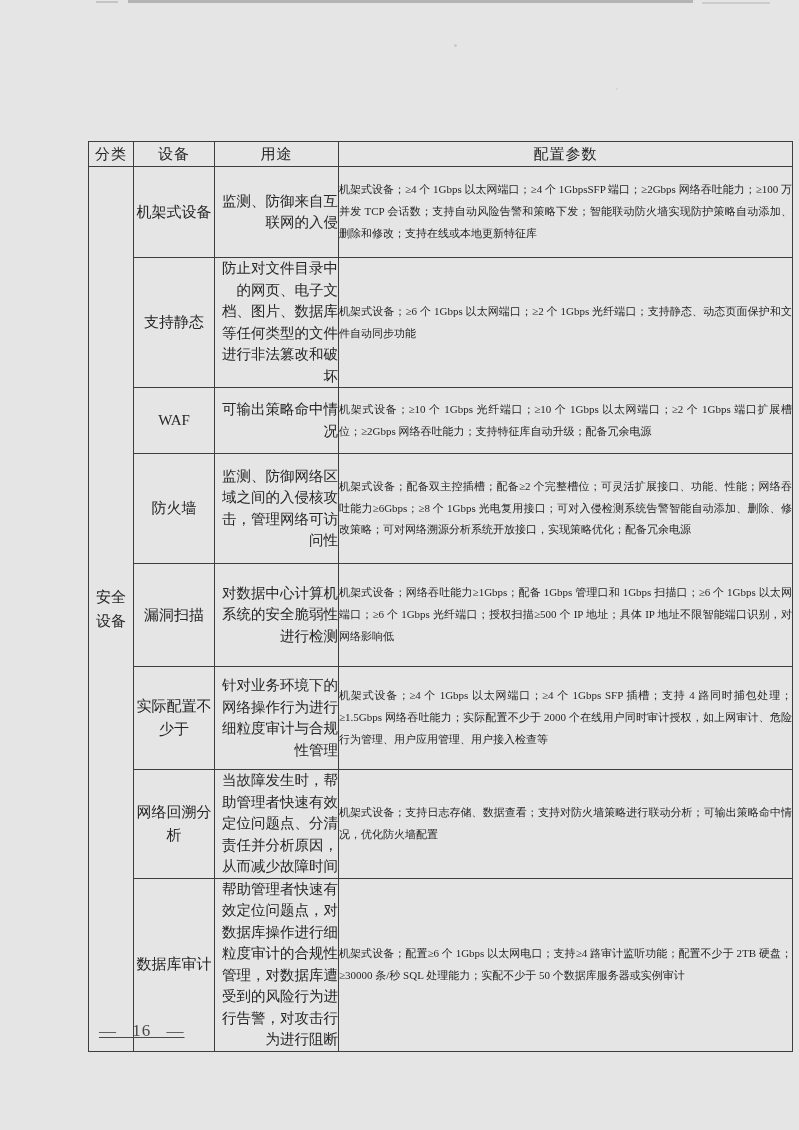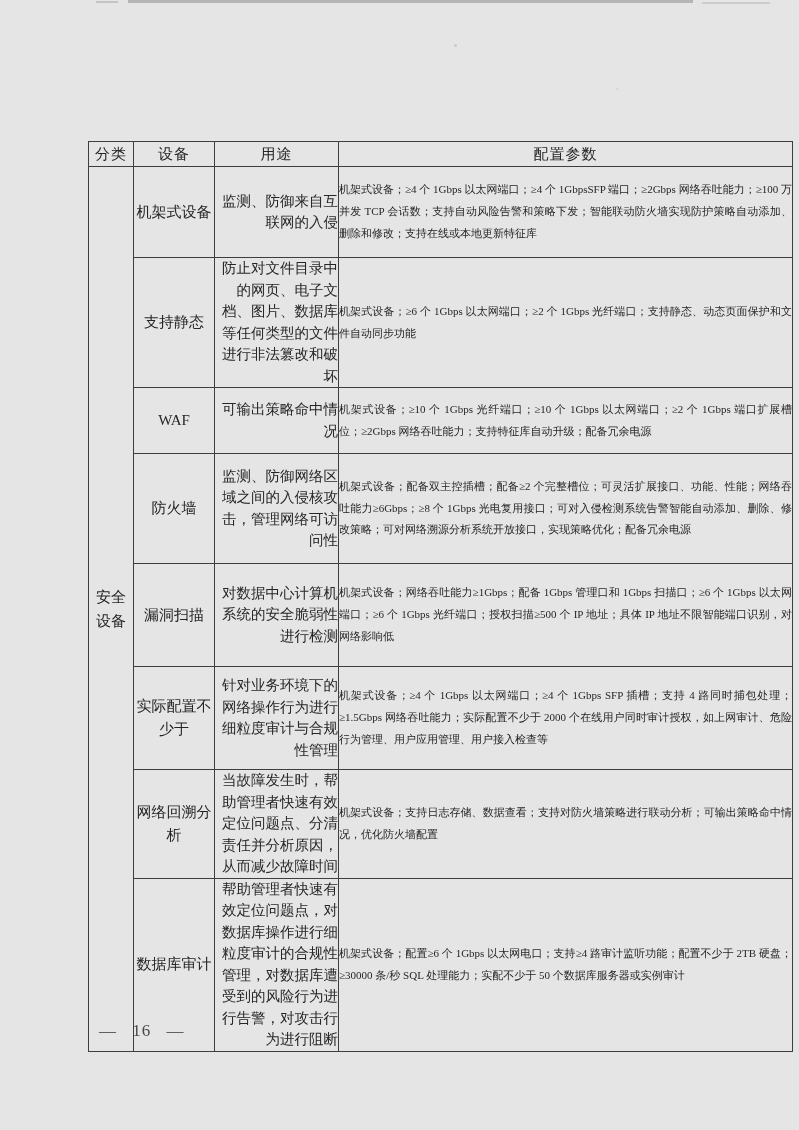--- a/index.html
+++ b/index.html
@@ -72,20 +72,21 @@
     line-height:21.8px;
     padding:3px 8px 3px 9px;
   }
   .footer {
     position:absolute;
     left:99px; top:1021px;
     font-size:17px;
     color:#4a4a4a;
     word-spacing:10px;
     letter-spacing:1px;
+    text-decoration:underline;
   }
 </style>
 </head>
 <body>
 
 <div class="page">
 
   <div class="noise-a"></div>
   <div class="noise-b"></div>
   <div class="noise-c"></div>

